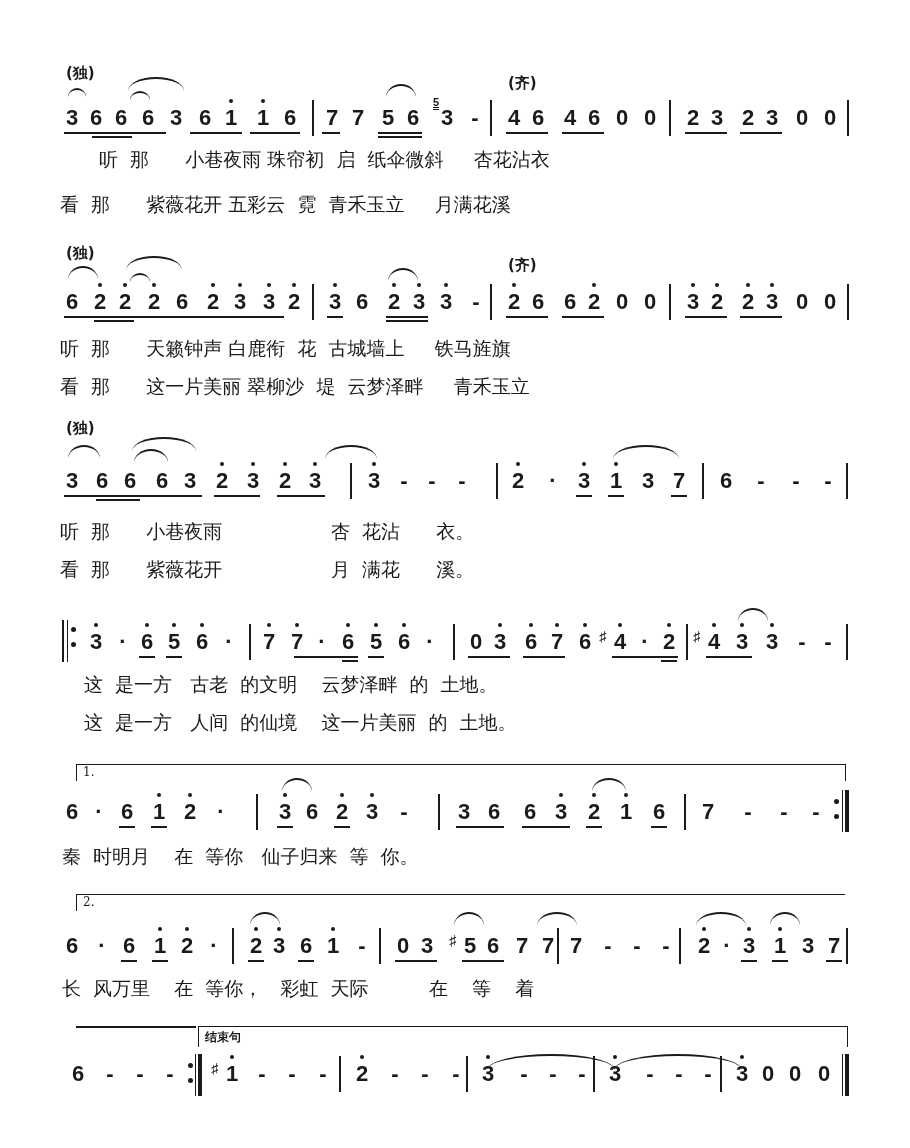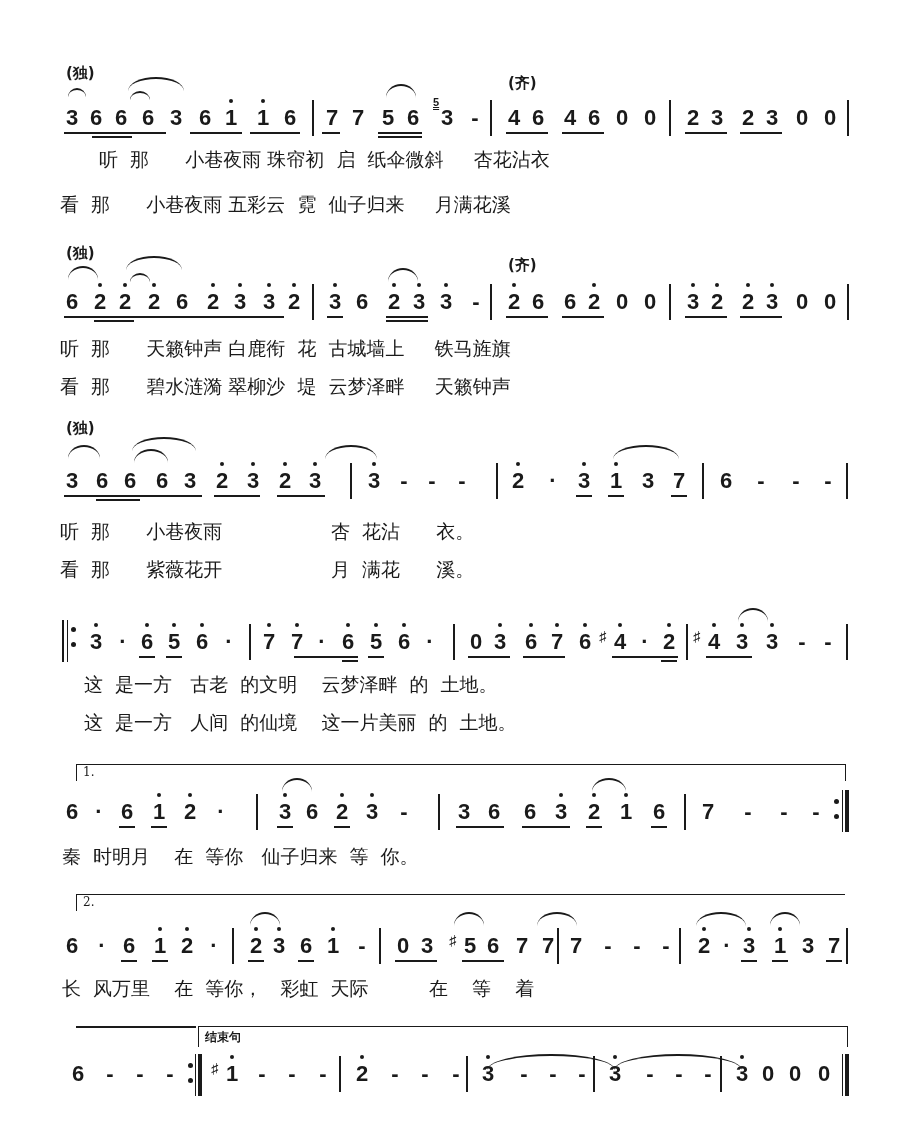--- a/index.html
+++ b/index.html
@@ -71,21 +71,21 @@
   <div class="ul1" style="left:190px;top:72px;width:52px;"></div>
   <div class="ul1" style="left:250px;top:72px;width:50px;"></div>
   <div class="ul1" style="left:322px;top:72px;width:18px;"></div>
   <div class="ul1" style="left:378px;top:72px;width:44px;"></div>
   <div class="ul1" style="left:378px;top:76px;width:44px;"></div>
   <div class="ul1" style="left:506px;top:72px;width:42px;"></div>
   <div class="ul1" style="left:562px;top:72px;width:42px;"></div>
   <div class="ul1" style="left:685px;top:72px;width:42px;"></div>
   <div class="ul1" style="left:740px;top:72px;width:42px;"></div>
   <span class="lyric" style="left:60px;top:87px;margin-left:39px;">听  那      小巷夜雨 珠帘初  启  纸伞微斜     杏花沾衣</span>
-  <span class="lyric" style="left:60px;top:132px;">看  那      小巷夜雨 五彩云  霓  仙子归来     月满花溪</span>
+  <span class="lyric" style="left:60px;top:132px;">看  那      紫薇花开 五彩云  霓  青禾玉立     月满花溪</span>
 </div>
 
 <div class="sys" style="top:240px;">
   <span class="mark" style="left:66px;top:4px;">(独)</span>
   <span class="mark" style="left:508px;top:16px;">(齐)</span>
   <div class="slur" style="left:68px;top:26px;width:30px;"></div>
   <div class="slur" style="left:126px;top:16px;width:56px;"></div>
   <div class="slur" style="left:130px;top:33px;width:20px;height:7px;"></div>
   <div class="slur" style="left:388px;top:28px;width:30px;"></div>
   <div>
@@ -124,21 +124,21 @@
   <div class="ul1" style="left:64px;top:76px;width:220px;"></div>
   <div class="ul1" style="left:94px;top:80px;width:40px;"></div>
   <div class="ul1" style="left:327px;top:76px;width:16px;"></div>
   <div class="ul1" style="left:386px;top:76px;width:42px;"></div>
   <div class="ul1" style="left:386px;top:80px;width:42px;"></div>
   <div class="ul1" style="left:506px;top:76px;width:42px;"></div>
   <div class="ul1" style="left:562px;top:76px;width:42px;"></div>
   <div class="ul1" style="left:685px;top:76px;width:42px;"></div>
   <div class="ul1" style="left:740px;top:76px;width:42px;"></div>
   <span class="lyric" style="left:60px;top:96px;">听  那      天籁钟声 白鹿衔  花  古城墙上     铁马旌旗</span>
-  <span class="lyric" style="left:60px;top:134px;">看  那      碧水涟漪 翠柳沙  堤  云梦泽畔     天籁钟声</span>
+  <span class="lyric" style="left:60px;top:134px;">看  那      这一片美丽 翠柳沙  堤  云梦泽畔     青禾玉立</span>
 </div>
 
 <div class="sys" style="top:415px;">
   <span class="mark" style="left:66px;top:4px;">(独)</span>
   <div class="slur" style="left:68px;top:30px;width:32px;"></div>
   <div class="slur" style="left:132px;top:22px;width:64px;"></div>
   <div class="slur" style="left:134px;top:34px;width:34px;"></div>
   <div class="slur" style="left:325px;top:30px;width:52px;"></div>
   <div class="slur" style="left:613px;top:30px;width:66px;"></div>
   <div>

